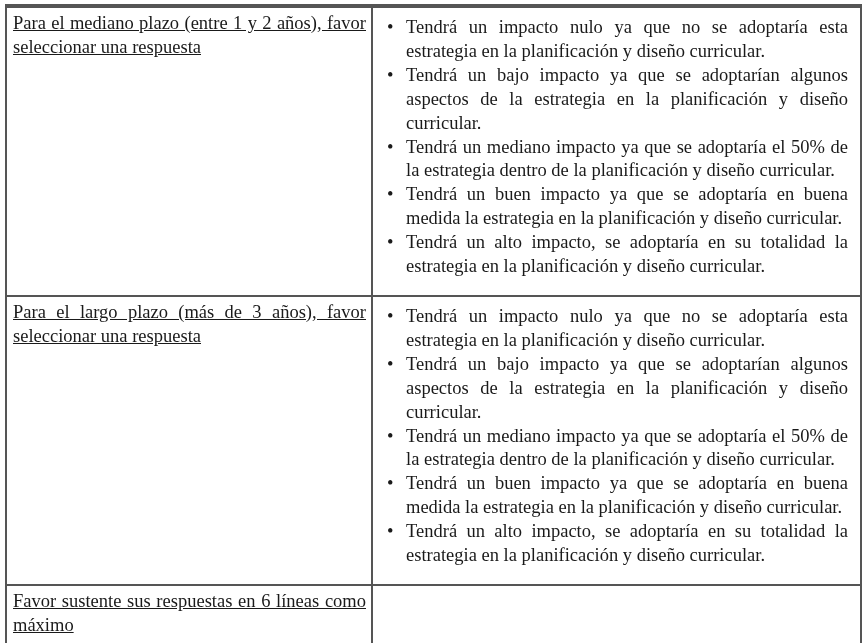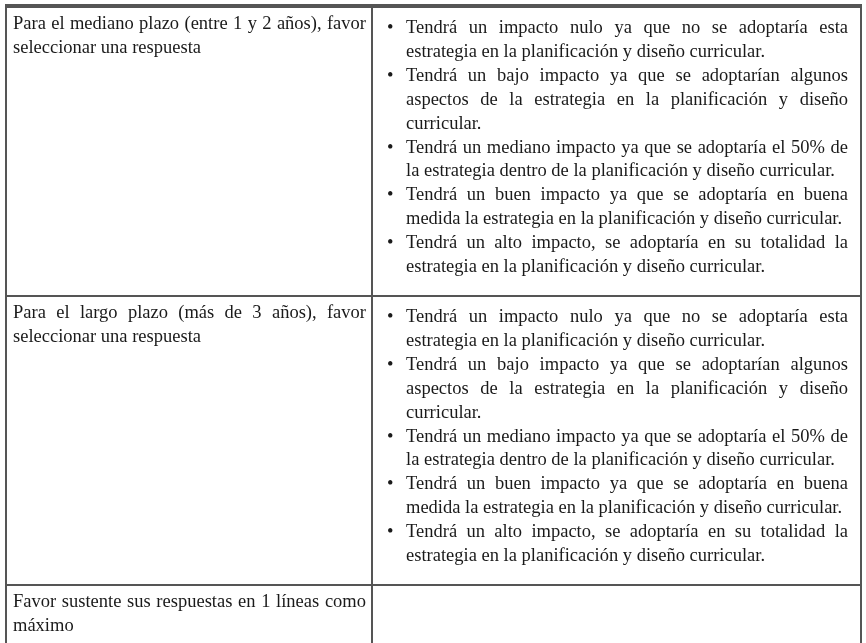--- a/index.html
+++ b/index.html
@@ -1,20 +1,20 @@
 <!DOCTYPE html>
 <html><head>
 <meta charset="utf-8">
 <style>
   html, body { margin:0; padding:0; background:#fff; }
   body { width:866px; height:643px; overflow:hidden; position:relative;
          font-family:"Liberation Serif", "DejaVu Serif", serif; color:#1a1a1a; }
   table { position:absolute; left:5px; top:4px; border-collapse:collapse; width:857px; }
   td { border:2px solid #555; vertical-align:top; font-size:18.5px; line-height:23.9px; }
-  td.q { width:353px; padding:4px 5px 5px 6px; text-align:justify; }
+  td.q { width:353px; padding:4px 5px 5px 6px; text-align:justify;text-decoration:underline; }
   td.a { padding:4px 8px 5px 6px; }
   ul { list-style:none; margin:4px; padding:0; }
   li { position:relative; padding-left:23px; text-align:justify; }
   li::before { content:"•"; position:absolute; left:4px; top:0; }
   tr.top td { height:0; padding:0; border-top:2px solid #555; border-bottom:none; }
   tr.r1 td { height:278px; }
   tr.r2 td { height:278px; }
   tr.r3 td { height:48px; }
 </style>
 </head>
@@ -44,17 +44,17 @@
       <ul>
         <li>Tendrá un impacto nulo ya que no se adoptaría esta estrategia en la planificación y diseño curricular.</li>
         <li>Tendrá un bajo impacto ya que se adoptarían algunos aspectos de la estrategia en la planificación y diseño curricular.</li>
         <li>Tendrá un mediano impacto ya que se adoptaría el 50% de la estrategia dentro de la planificación y diseño curricular.</li>
         <li>Tendrá un buen impacto ya que se adoptaría en buena medida la estrategia en la planificación y diseño curricular.</li>
         <li>Tendrá un alto impacto, se adoptaría en su totalidad la estrategia en la planificación y diseño curricular.</li>
       </ul>
     </td>
   </tr>
   <tr class="r3">
-    <td class="q">Favor sustente sus respuestas en 1 líneas como máximo</td>
+    <td class="q">Favor sustente sus respuestas en 6 líneas como máximo</td>
     <td class="a"></td>
   </tr>
 </tbody>
   </table>
 
 </body></html>

